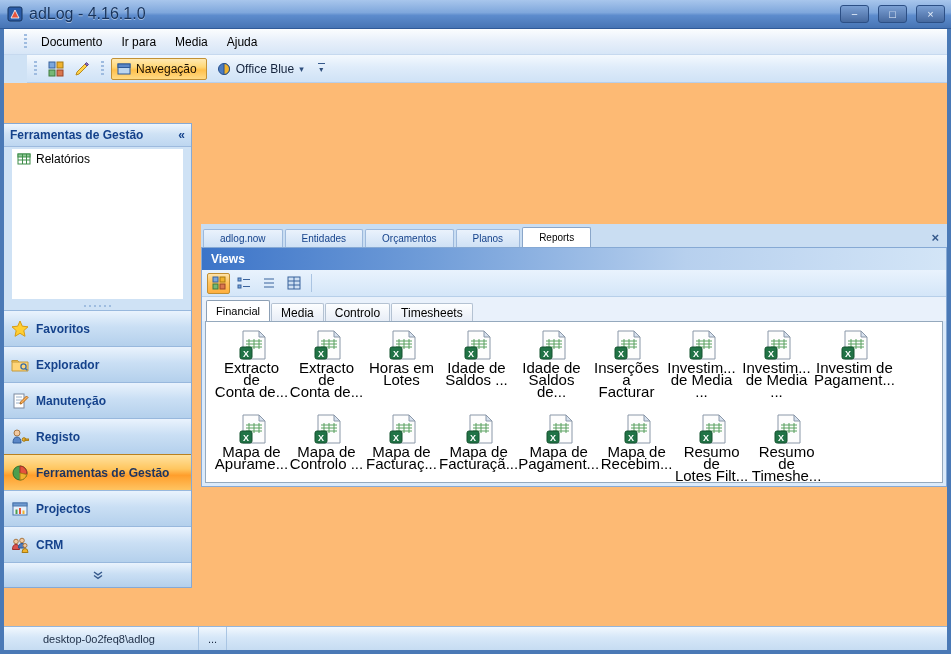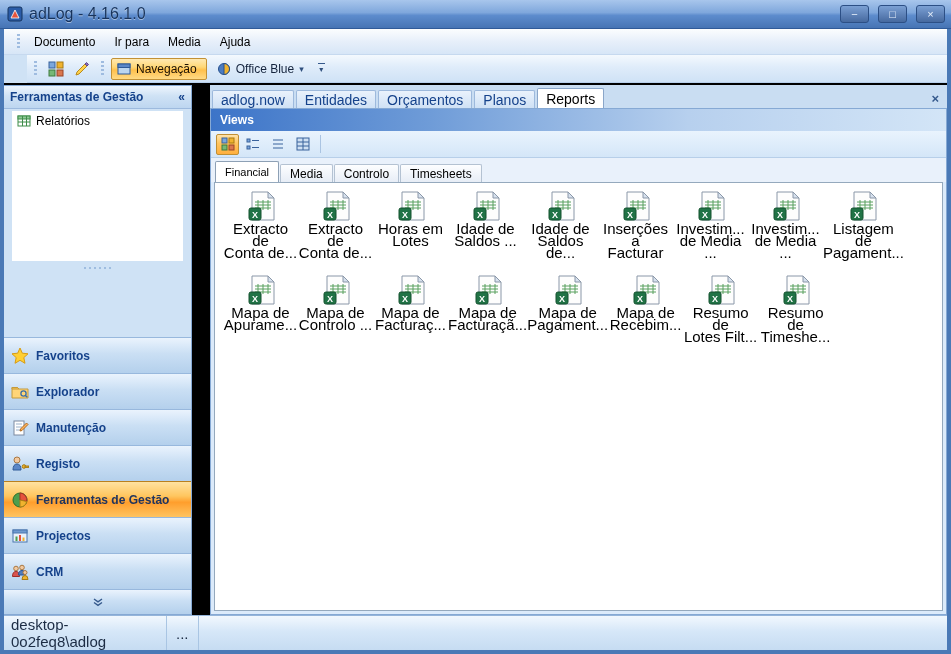--- a/index.html
+++ b/index.html
@@ -22,21 +22,21 @@
   .win-btn {
     width:29px; height:18px; margin-left:3px; border-radius:3px;
     display:flex; align-items:center; justify-content:center;
     background:linear-gradient(#7ba0d4, #46699f);
     border:1px solid #2c4f85; color:#e8f1fb; font-size:11px; line-height:1;
   }
   
   .frame-inner { flex:1; display:flex; flex-direction:column; margin:0 4px 4px; min-height:0; background:#cfe2f5; }
   
   .menubar {
-    flex:0 0 26px; display:flex; align-items:center; gap:1px; padding-left:9px;
+    flex:0 0 26px; display:flex; align-items:center; gap:1px; padding-left:16px;
     background:linear-gradient(#fbfdfe, #e7effa 50%, #d7e6f7);
     border-bottom:1px solid #c6d9ef;
   }
   .grip { width:3px; height:16px; margin:0 4px;
     background:repeating-linear-gradient(to bottom,#9fbce0 0 2px, transparent 2px 4px); }
   .menu-item { padding:4px 9px; font-size:12px; color:#000; border-radius:2px; }
   
   .toolbar {
     flex:0 0 28px; display:flex; align-items:center; gap:3px; padding-left:3px;
     background:linear-gradient(#f4f9fe, #dfecfa 45%, #cfe2f6);
@@ -49,21 +49,21 @@
     font-size:12px; color:#1d1203; border-radius:2px;
     background:linear-gradient(#ffe9b2, #ffd877 40%, #ffc04c 55%, #ffda85);
     border:1px solid #c29136;
   }
   .theme-btn { height:22px; display:flex; align-items:center; gap:5px; padding:0 7px; font-size:12px; color:#15243d; border-radius:2px; }
   .caret { font-size:9px; color:#2f4f7d; }
   .overflow-btn { width:15px; height:22px; display:flex; flex-direction:column; align-items:center; justify-content:center; gap:1px; }
   .overflow-btn .bar { width:7px; border-top:1px solid #35598c; }
   .overflow-btn .caret { font-size:8px; }
   
-  .content-row { flex:1; display:flex; gap:18px; padding-top:2px; min-height:0; background:#000000; }
+  .content-row { flex:1; display:flex; gap:9px; padding-top:2px; min-height:0; background:#fdba74;align-items:center; }
   
   .sidebar {
     flex:0 0 188px; display:flex; flex-direction:column; min-height:0;
     background:#cfe2f5; border:1px solid #86a9d4; border-left:none;
   }
   .sidebar-header {
     flex:0 0 23px; display:flex; align-items:center; padding:0 6px;
     background:linear-gradient(#eef5fd, #cfe2f5 45%, #bdd6f0);
     border-bottom:1px solid #9dbade;
     color:#15428b; font-weight:bold; font-size:12px;
@@ -87,22 +87,22 @@
   .nav-chevron-bar {
     flex:0 0 25px; display:flex; align-items:center; justify-content:center;
     background:linear-gradient(#eaf3fd, #cadff4 45%, #b4d0ec);
     border-top:1px solid #98b8dd;
   }
   
   .main-panel { flex:1; display:flex; flex-direction:column; min-width:0; min-height:0; }
   .doc-tabs { flex:0 0 23px; display:flex; align-items:flex-end; padding:3px 5px 0 2px; background:#c9ddf2; }
   .doc-tab-list { display:flex; align-items:flex-end; gap:2px; }
   .doc-tab {
-    height:18px; padding:0 8px; display:flex; align-items:center;
-    font-size:14px; color:#15428b;
+    height:18px; padding:0 16px; display:flex; align-items:center;
+    font-size:10px; color:#15428b;
     background:linear-gradient(#eaf2fc, #cfe1f5);
     border:1px solid #9db9dc; border-bottom:none; border-radius:2px 2px 0 0;
   }
   .doc-tab.active { height:20px; background:#fff; color:#000; border-color:#8aa6c9; }
   .tab-strip-close { margin-left:auto; color:#35598c; font-size:13px; font-weight:bold; padding:0 3px 2px; }
   .views-panel { flex:1; display:flex; flex-direction:column; min-height:0; border:1px solid #86a9d4; background:#dcebfb; }
   .views-caption {
     flex:0 0 22px; display:flex; align-items:center; padding-left:9px;
     color:#fff; font-weight:bold; font-size:12px;
     background:linear-gradient(to right, #3c74c8, #6f9cd8 30%, #b7d0ee 65%, #d3e5f7);
@@ -123,21 +123,21 @@
   }
   .cat-tab.active { height:21px; background:#fff; border-color:#8da0b5; font-size:11px; }
   .tab-page { flex:1; margin:0 3px 3px; background:#fff; border:1px solid #95a9bd; overflow:hidden; }
   .report-grid { display:flex; flex-wrap:wrap; align-content:flex-start; padding:8px 0 0 8px; row-gap:16px; }
   .report-item { flex:0 0 75px; display:flex; flex-direction:column; align-items:center; }
   .report-label { margin-top:2px; font-size:15px; line-height:12px; text-align:center; color:#000; white-space:pre-line; }
   
   .statusbar {
     flex:0 0 24px; display:flex; align-items:center;
     background:linear-gradient(#f2f8fe, #d6e7f8 45%, #c6dcf2);
-    border-top:1px solid #95b5da; font-size:15px; color:#1c2c44;
+    border-top:1px solid #95b5da; font-size:11px; color:#1c2c44;padding-left:32px;
   }
   .status-cell-host { width:163px; padding:0 7px; border-right:1px solid #a9c5e3; align-self:stretch; display:flex; align-items:center; }
   .status-more { padding:0 9px; border-right:1px solid #a9c5e3; align-self:stretch; display:flex; align-items:center; }
   .icon { display:inline-flex; align-items:center; justify-content:center; line-height:0; }
 </style>
 </head>
 <body>
 
 <div class="window">
 
@@ -574,21 +574,21 @@
                         <line x1="9" y1="14" x2="25" y2="14"></line>
                         <line x1="9" y1="17" x2="25" y2="17"></line>
                         <line x1="12" y1="9" x2="12" y2="19"></line>
                         <line x1="17" y1="9" x2="17" y2="19"></line>
                         <line x1="22" y1="9" x2="22" y2="19"></line>
                       </g>
                       <rect x="3" y="17" width="12" height="12" rx="2" fill="#217346" stroke="#14532f"></rect>
                       <text x="9" y="26.5" text-anchor="middle" font-size="9" font-weight="bold" fill="#ffffff" font-family="Liberation Sans, sans-serif">X</text>
                     </svg>
                   </span>
-                  <div class="report-label">Listagem de
+                  <div class="report-label">Investim de
 Pagament...</div>
                 </div>
                 <div class="report-item">
                   <span class="icon">
                     <svg width="30" height="30" viewBox="0 0 30 30">
                       <path d="M6 1 h16 l6 6 v22 h-22 z" fill="#fdfdfd" stroke="#8a97a8"></path>
                       <path d="M22 1 v6 h6 z" fill="#d7e1ee" stroke="#8a97a8"></path>
                       <g stroke="#58a05e" stroke-width="1">
                         <line x1="9" y1="11" x2="25" y2="11"></line>
                         <line x1="9" y1="14" x2="25" y2="14"></line>

